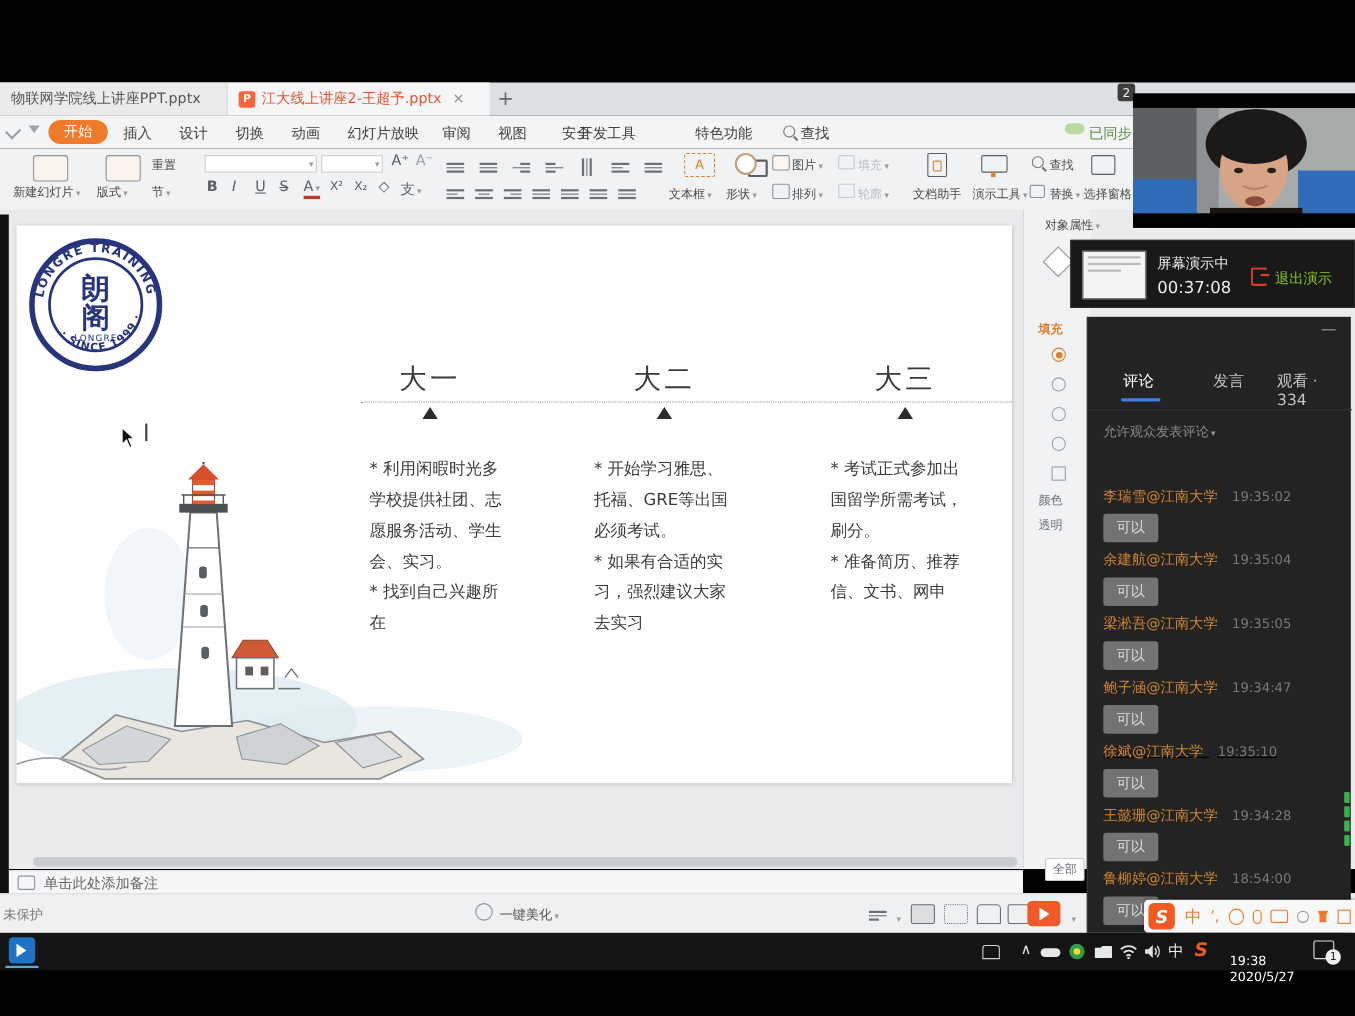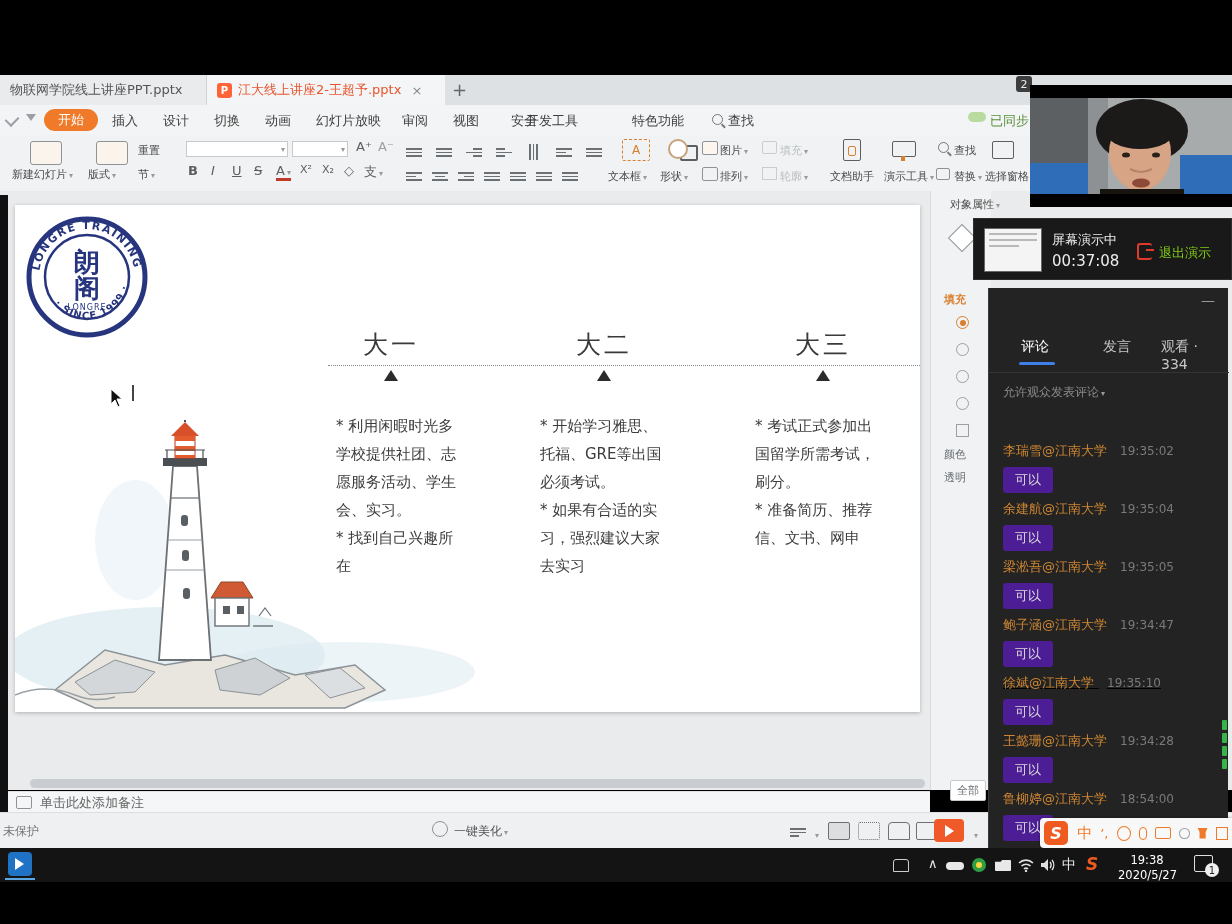--- a/index.html
+++ b/index.html
@@ -58,39 +58,39 @@
   .pthumb i{display:block;height:2px;background:#b9b9b9;margin:4px 4px 0 4px;}
   
   .panel{left:988px;top:288px;width:240px;height:560px;background:#232323;border-left:1px solid #3a3a3a;box-sizing:border-box;}
   .ptab{font-size:14px;color:#c7c7c7;top:50px;}
   .ptab.on{color:#fff;}
   .punder{left:30px;top:74px;width:36px;height:3px;background:#3f7fe8;border-radius:2px;}
   .pdiv{left:0;top:84px;width:240px;border-top:1px solid #343434;}
   .allow{left:14px;top:96px;font-size:12px;color:#8a8a8a;}
   .cname{font-size:13px;color:#cf8632;}
   .ctime{font-size:12px;color:#7a7a7a;margin-left:8px;}
-  .chip{background:#4c1d95;border-radius:3px;color:#dcdcdc;font-size:13px;padding:4px 12px;display:inline-block;}
+  .chip{background:#737373;border-radius:3px;color:#dcdcdc;font-size:13px;padding:4px 12px;display:inline-block;}
   .gseg{left:233px;width:5px;height:10px;background:#36b44a;border-radius:1px;}
   
   .cam{left:1030px;top:85px;width:202px;height:122px;background:#050505;}
   .cambadge{left:1016px;top:76px;width:16px;height:16px;background:#3d3d3d;color:#eee;font-size:11px;
             border-radius:3px;display:flex;align-items:center;justify-content:center;}
   
   .hscroll{left:30px;top:779px;width:895px;height:9px;background:#c9cdd1;border-radius:5px;}
   .notes{left:8px;top:791px;width:922px;height:21px;background:#f5f6f7;border-top:1px solid #e0e2e4;
          display:flex;align-items:center;}
   .status{left:0;top:812px;width:1232px;height:36px;background:#eff0f1;border-top:1px solid #dcdee0;}
   .viewbtn{width:22px;height:18px;border:1.5px solid #6b7075;border-radius:2px;top:9px;box-sizing:border-box;}
   .play{left:934px;top:6px;width:30px;height:23px;background:#f05a28;border-radius:4px;
         display:flex;align-items:center;justify-content:center;}
   .play i{width:0;height:0;border-left:9px solid #fff;border-top:6px solid transparent;border-bottom:6px solid transparent;}
   
   .task{left:0;top:848px;width:1232px;height:34px;background:#141414;}
   .tray{color:#e8e8e8;font-size:13px;top:8px;}
-  .timeblk{left:1118px;top:5px;width:58px;color:#fff;font-size:11.5px;text-align:center;line-height:15px;}
+  .timeblk{left:1118px;top:18px;width:58px;color:#fff;font-size:11.5px;text-align:left;line-height:15px;}
   
   .sogou{left:1040px;top:818px;width:192px;height:30px;background:#f8f8f8;border-radius:4px 0 0 4px;
          box-shadow:0 0 3px rgba(0,0,0,.4);display:flex;align-items:center;}
   .sg{color:#ef7b2a;font-size:13px;margin:0 4px;}
   .cursor-caret{width:1.5px;height:16px;background:#444;}
 </style>
 </head>
 <body class="nosel">
 
 <div class="a tabbar">

